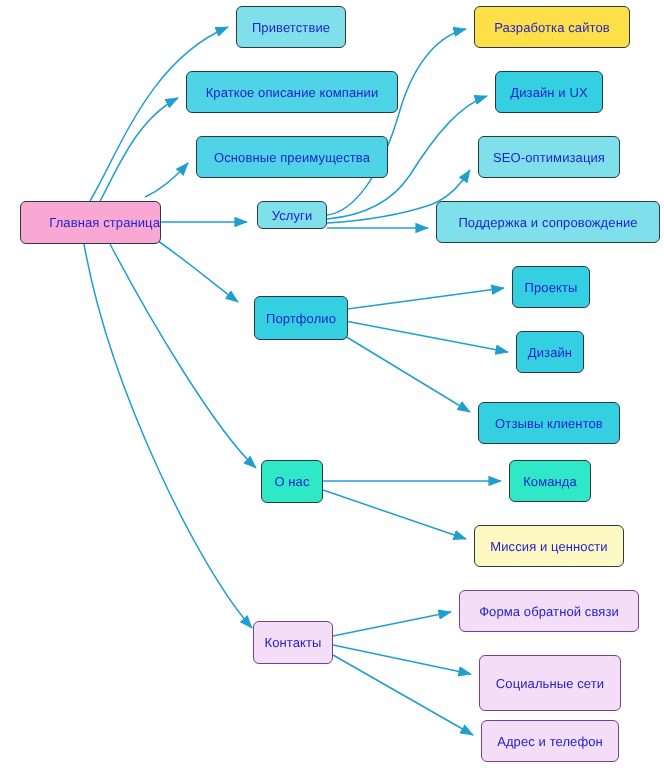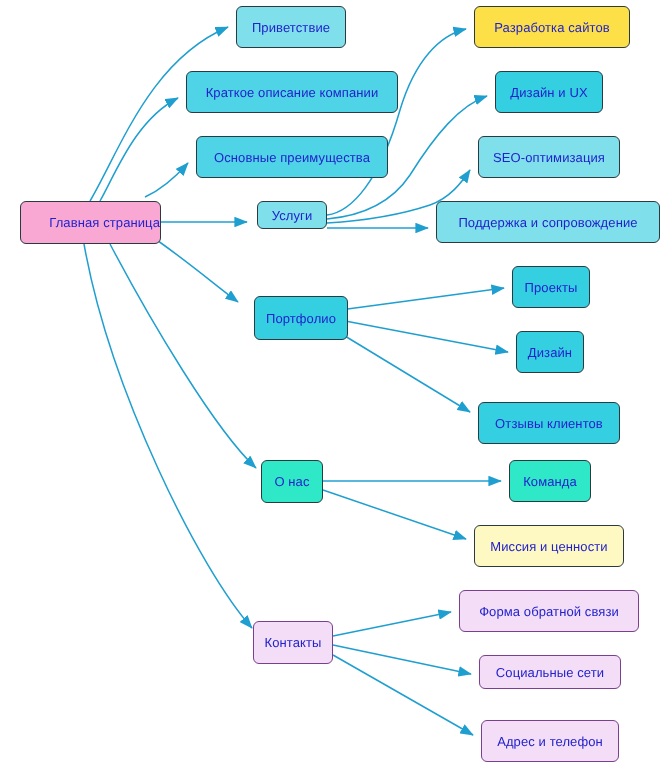--- a/index.html
+++ b/index.html
@@ -128,21 +128,21 @@
       </div>
       <div class="node" style="left: 474px; top: 525px; width: 150px; height: 42px; background: #fef9c3; border-color: rgb(43, 58, 63); color: rgb(34, 34, 204);">
         <span class="node-label">Миссия и ценности</span>
       </div>
       <div class="node" style="left: 253px; top: 621px; width: 80px; height: 43px; background: rgb(243, 221, 247); border-color: rgb(122, 63, 143); color: rgb(34, 34, 204);">
         <span class="node-label">Контакты</span>
       </div>
       <div class="node" style="left: 459px; top: 590px; width: 180px; height: 42px; background: rgb(243, 221, 247); border-color: rgb(122, 63, 143); color: rgb(34, 34, 204);">
         <span class="node-label">Форма обратной связи</span>
       </div>
-      <div class="node" style="left: 479px; top: 655px; width: 142px; height: 34px; background: rgb(243, 221, 247); border-color: rgb(122, 63, 143); color: rgb(34, 34, 204);">
+      <div class="node" style="left: 479px; top: 655px; width: 142px; height: 56px; background: rgb(243, 221, 247); border-color: rgb(122, 63, 143); color: rgb(34, 34, 204);">
         <span class="node-label">Социальные сети</span>
       </div>
       <div class="node" style="left: 481px; top: 720px; width: 138px; height: 42px; background: rgb(243, 221, 247); border-color: rgb(122, 63, 143); color: rgb(34, 34, 204);">
         <span class="node-label">Адрес и телефон</span>
       </div>
     </div>
 
 </div>
 
 </body></html>

